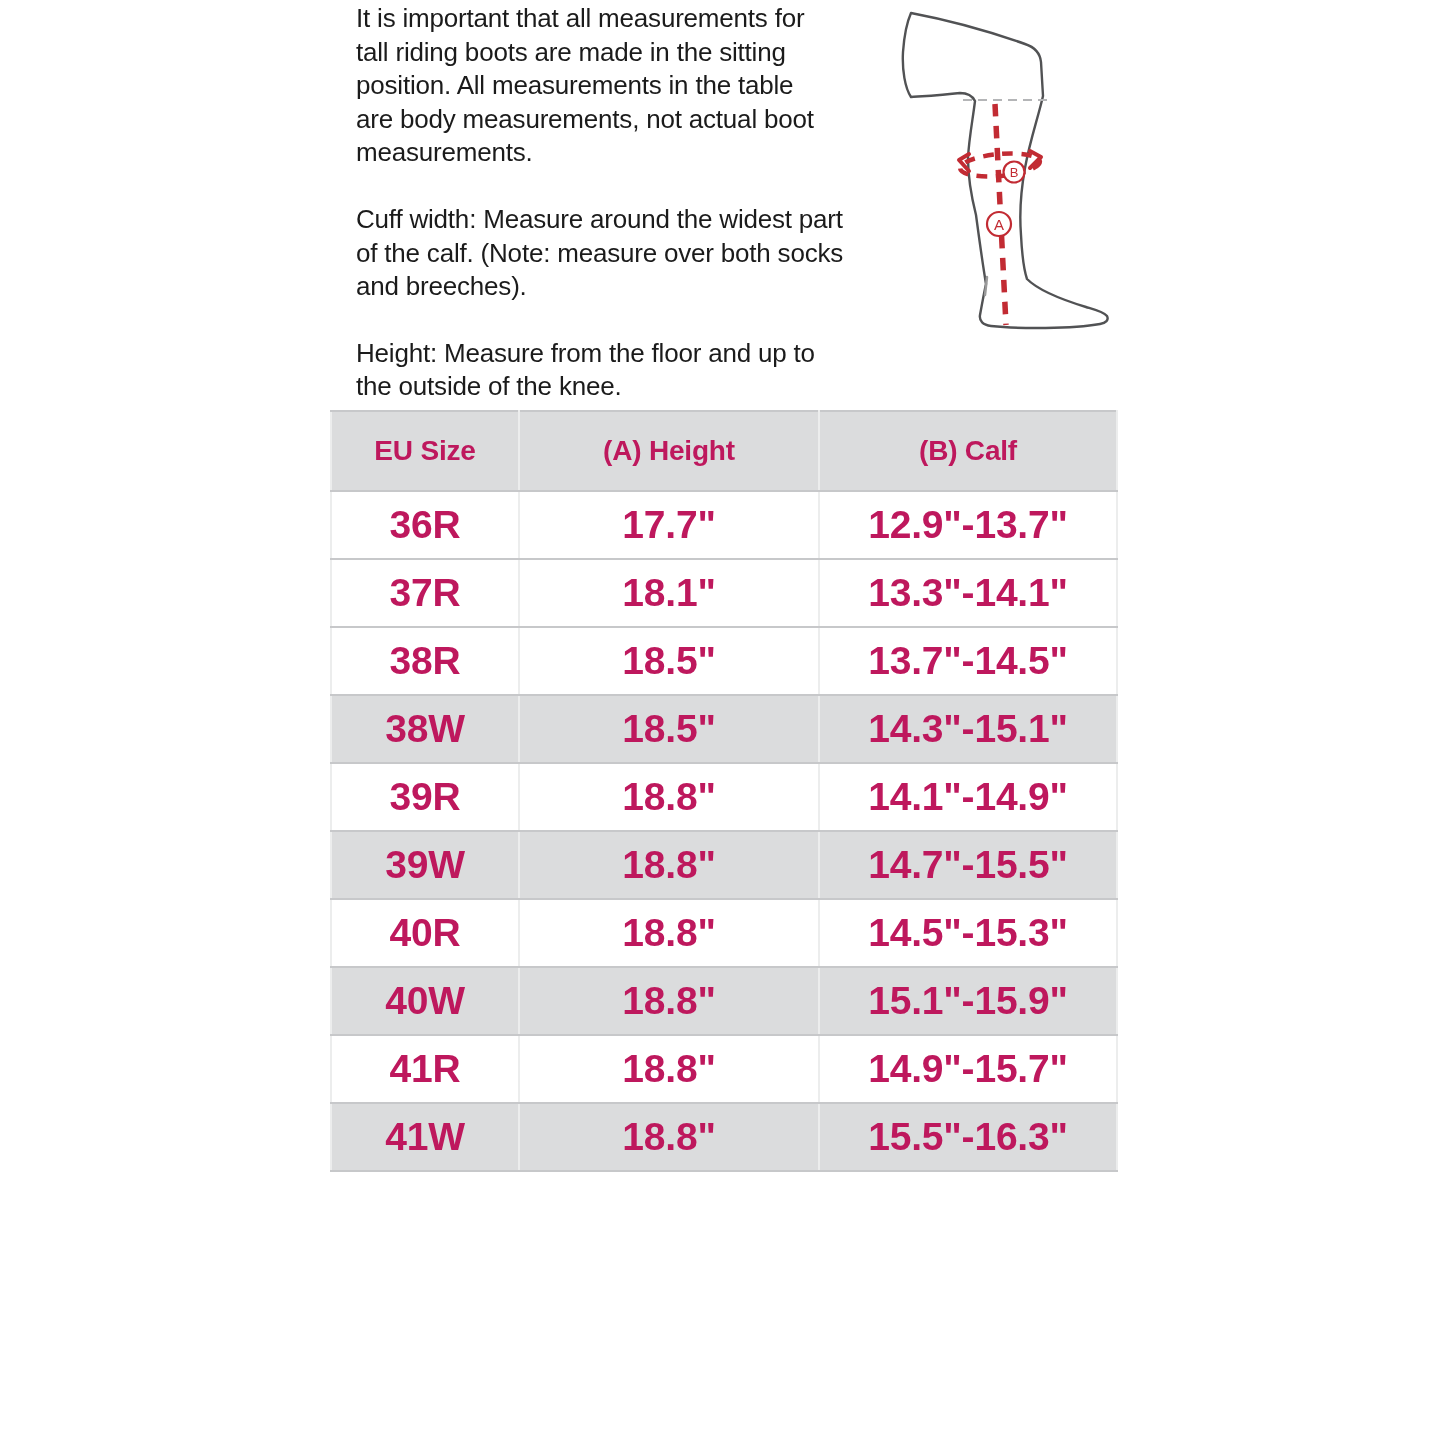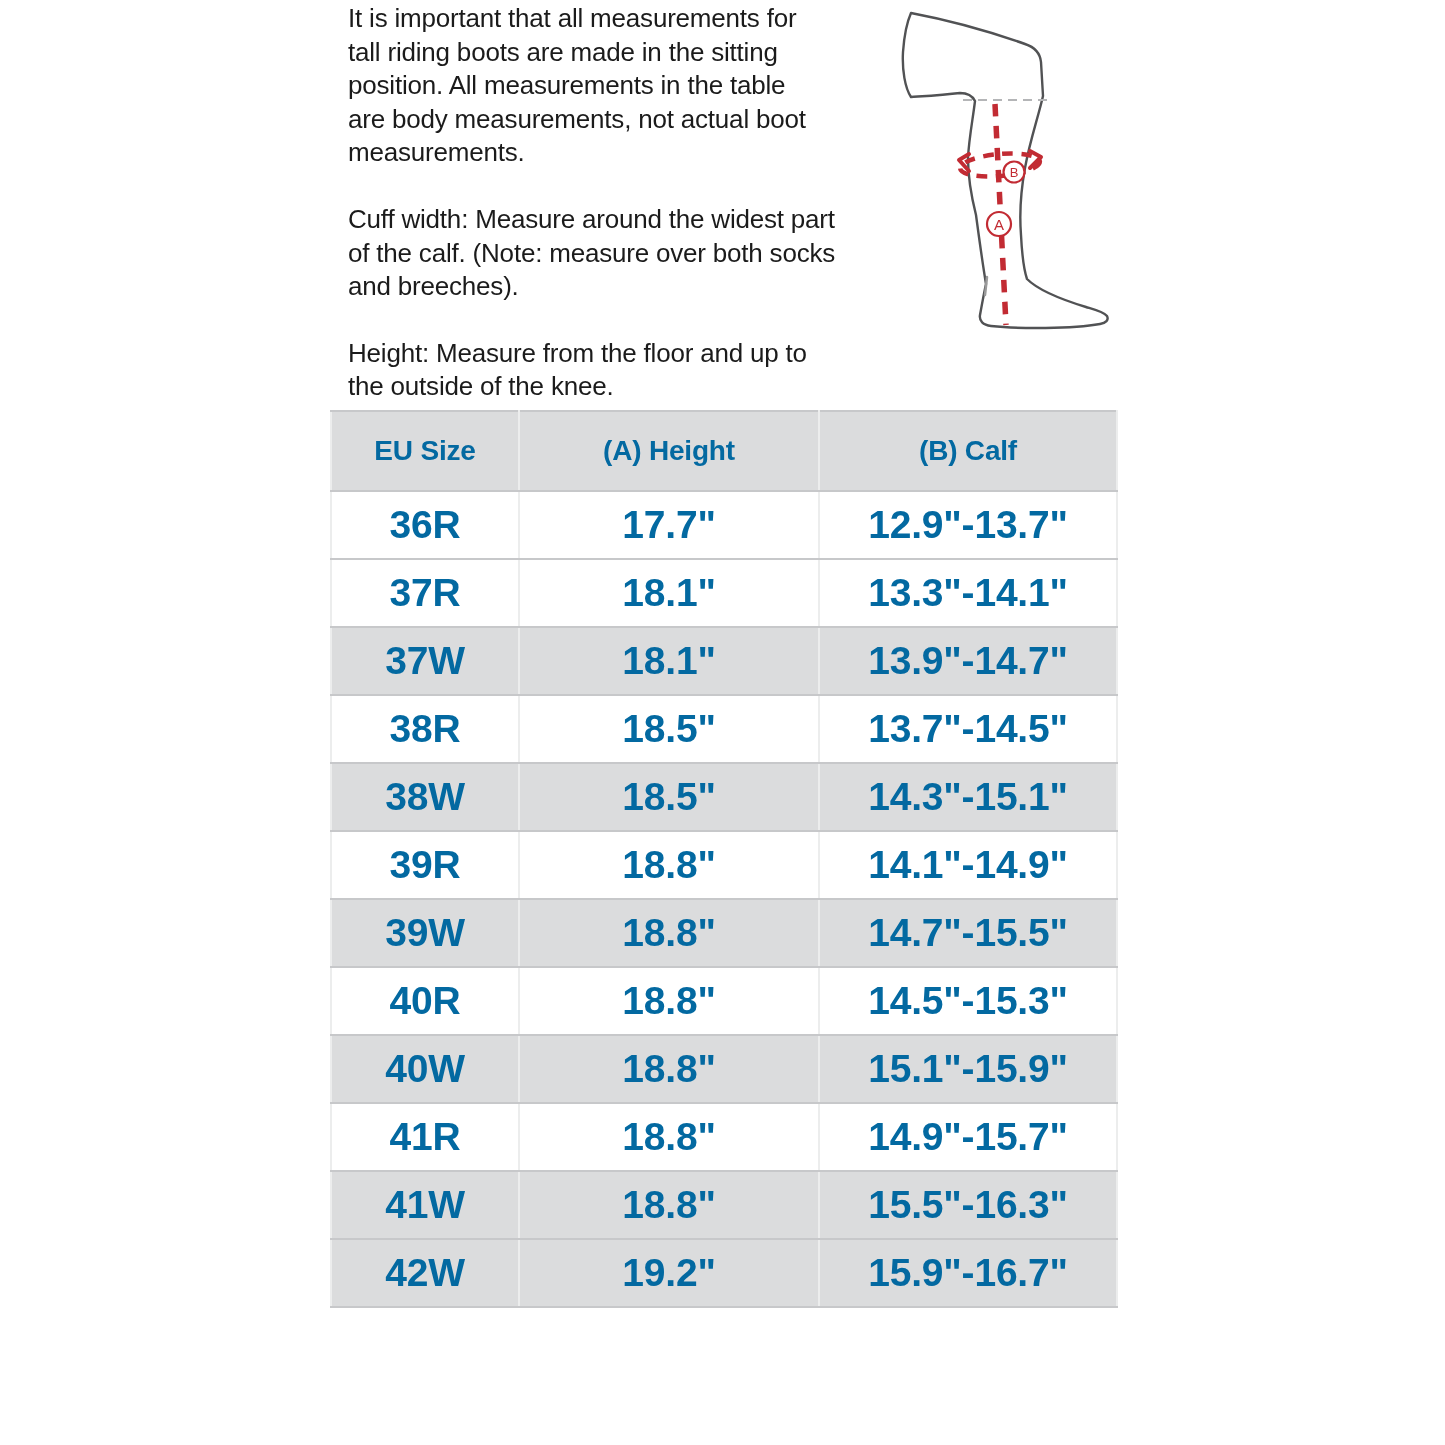--- a/index.html
+++ b/index.html
@@ -18,21 +18,21 @@
     position: absolute;
     left: 348px;
     top: 0;
     width: 578px;
     padding-top: 2px;
     font-size: 26px;
     line-height: 33.6px;
     letter-spacing: -0.2px;
   }
   .intro p {
-    margin: 0 0 33px 0;
+    margin: 0 0 33px 8px;
     white-space: pre-line;
   }
 
   
   .diagram {
     position: absolute;
     left: 878px;
     top: 0;
   }
   .leg        { fill: #ffffff; stroke: #515254; stroke-width: 2.4; stroke-linejoin: round; stroke-linecap: round; }
@@ -51,21 +51,21 @@
     left: 330px;
     top: 410px;
     width: 786px;
     border-collapse: collapse;
     table-layout: fixed;
     text-align: center;
   }
   .size-table th, .size-table td {
     padding: 0;
     font-weight: 700;
-    color: #0369a1;
+    color: #be185d;
     border-left: 2px solid #eceded;
     border-right: 2px solid #eceded;
     border-top: 2px solid #c7c8ca;
     border-bottom: 2px solid #c7c8ca;
     letter-spacing: -0.2px;
   }
   .size-table th {
     height: 78px;
     font-size: 28px;
     background: #dbdcdd;
@@ -149,25 +149,20 @@
         <tr>
           <td>36R</td>
           <td>17.7"</td>
           <td>12.9"-13.7"</td>
         </tr>
         <tr>
           <td>37R</td>
           <td>18.1"</td>
           <td>13.3"-14.1"</td>
         </tr>
-        <tr class="stripe">
-          <td>37W</td>
-          <td>18.1"</td>
-          <td>13.9"-14.7"</td>
-        </tr>
         <tr>
           <td>38R</td>
           <td>18.5"</td>
           <td>13.7"-14.5"</td>
         </tr>
         <tr class="stripe">
           <td>38W</td>
           <td>18.5"</td>
           <td>14.3"-15.1"</td>
         </tr>
@@ -194,21 +189,16 @@
         <tr>
           <td>41R</td>
           <td>18.8"</td>
           <td>14.9"-15.7"</td>
         </tr>
         <tr class="stripe">
           <td>41W</td>
           <td>18.8"</td>
           <td>15.5"-16.3"</td>
         </tr>
-        <tr class="stripe">
-          <td>42W</td>
-          <td>19.2"</td>
-          <td>15.9"-16.7"</td>
-        </tr>
       </tbody>
   </table>
 
 </div>
 
 </body></html>

